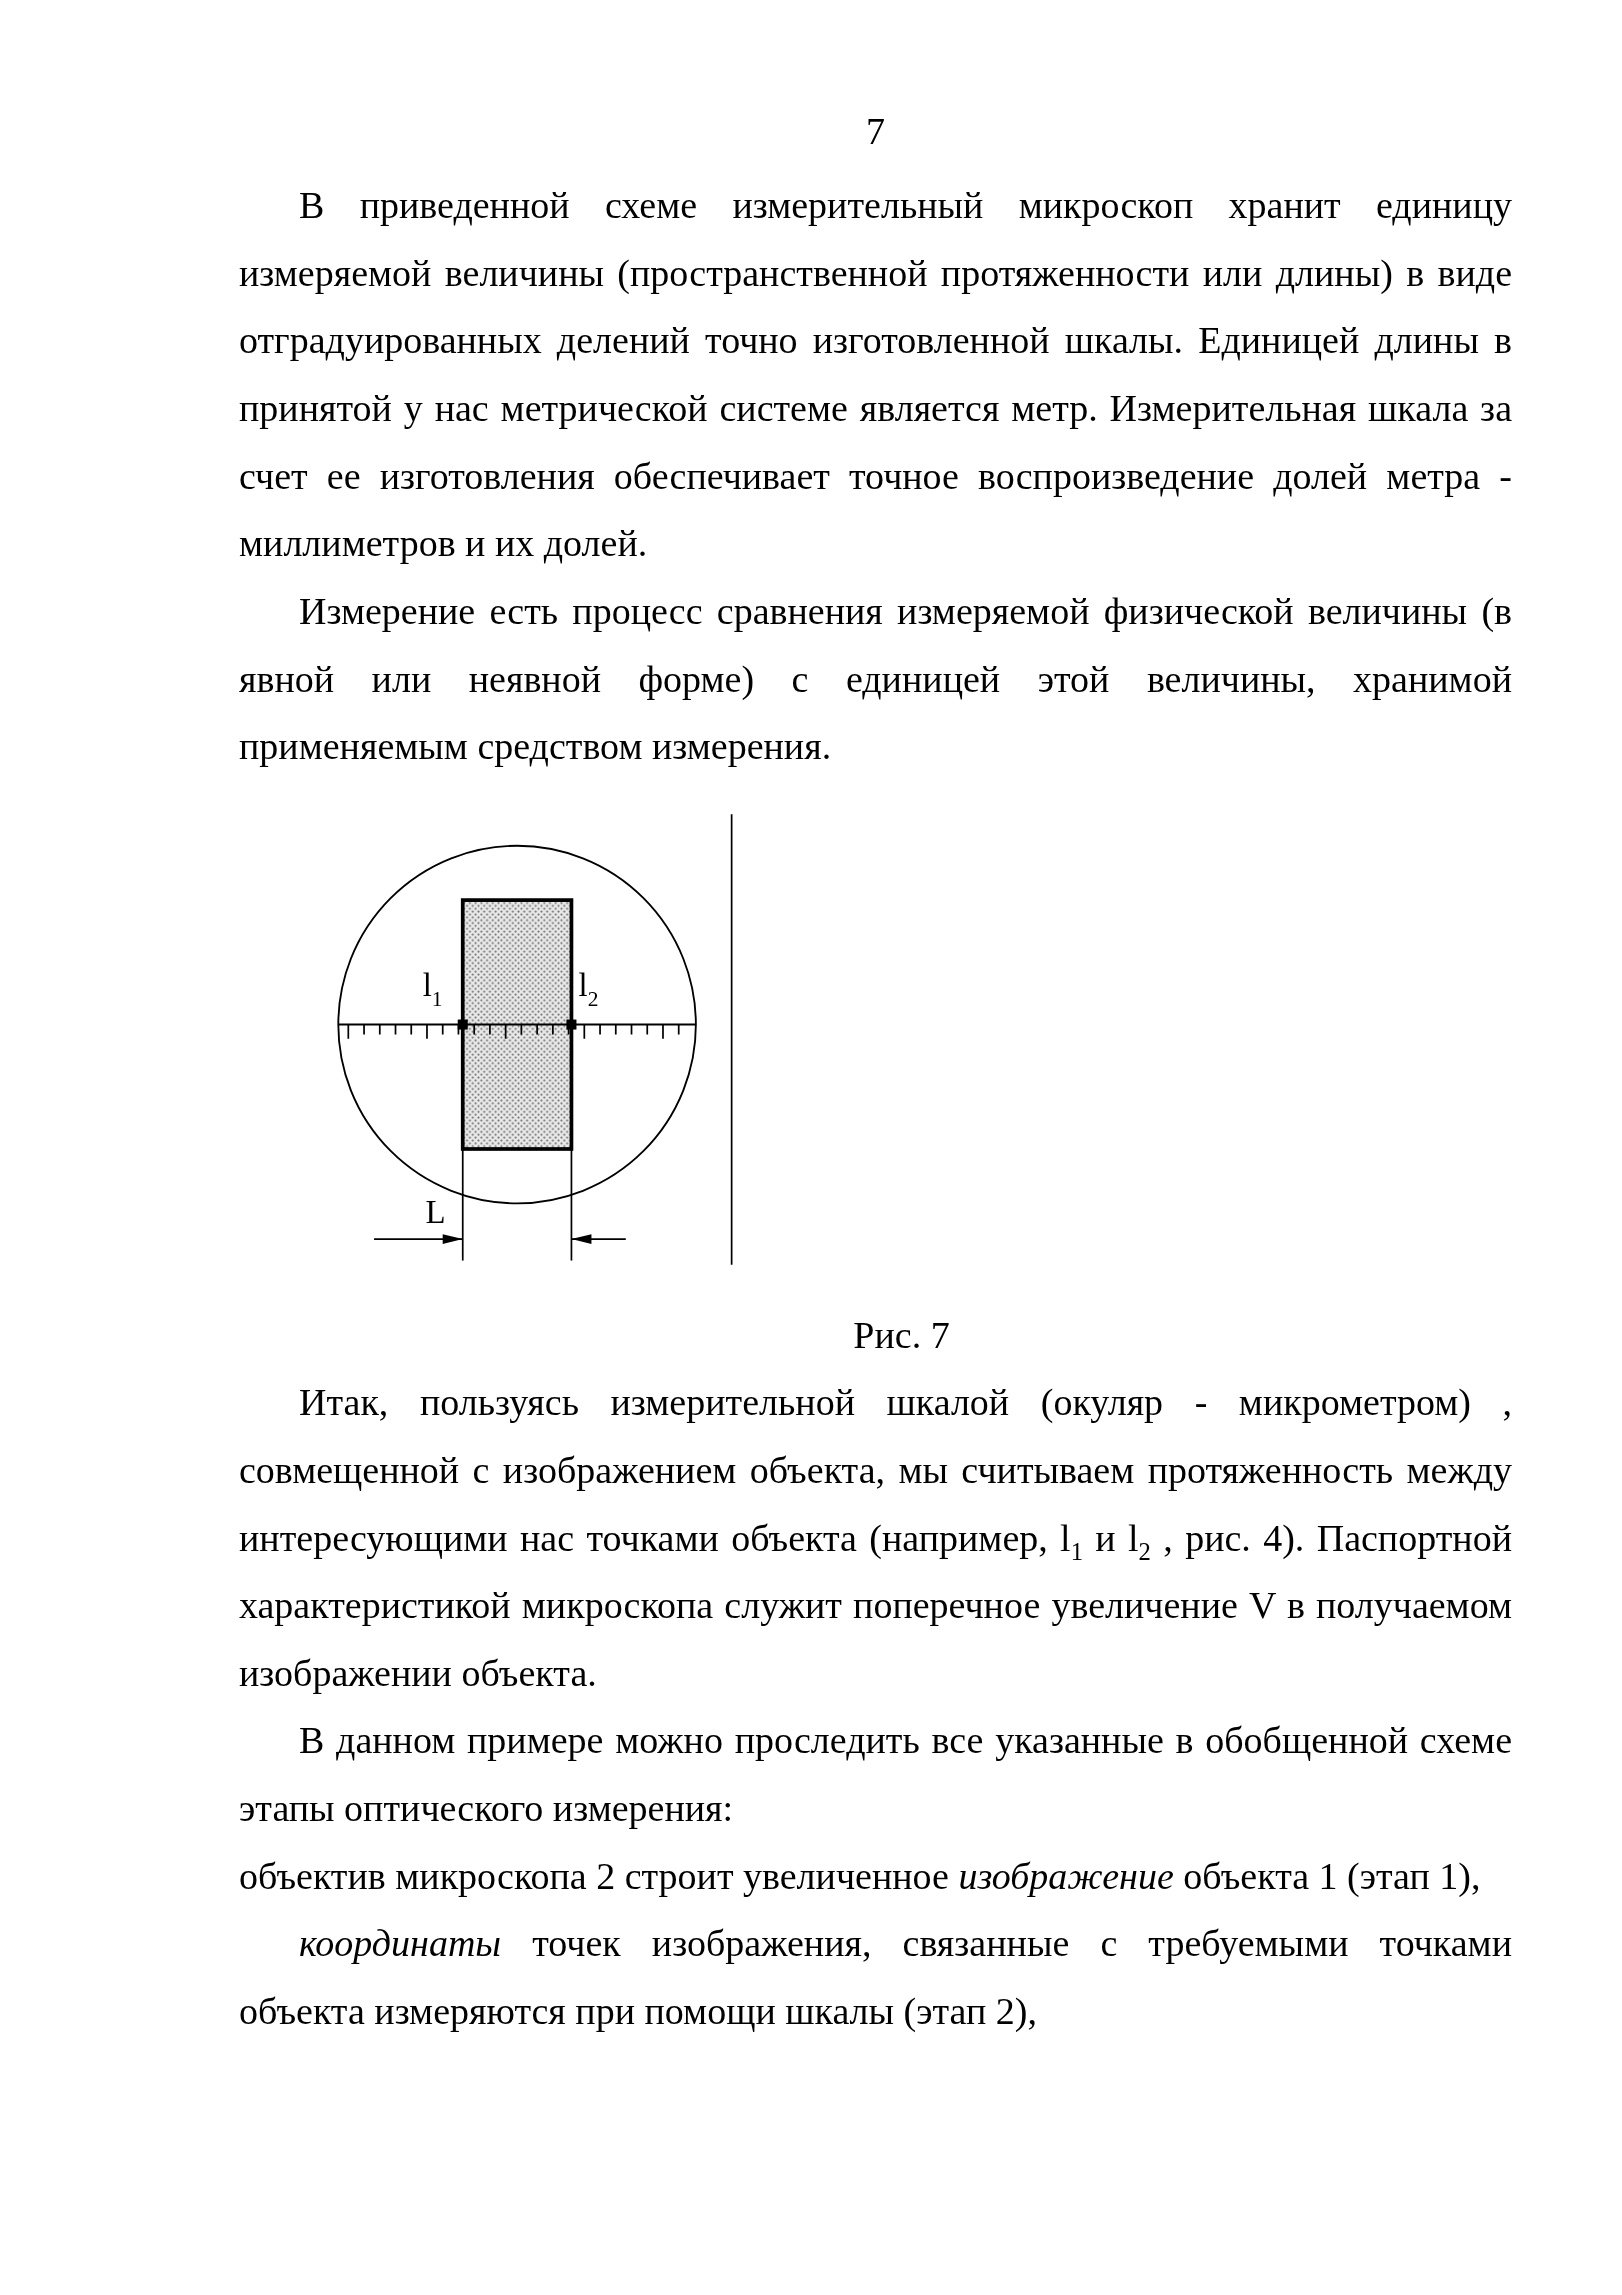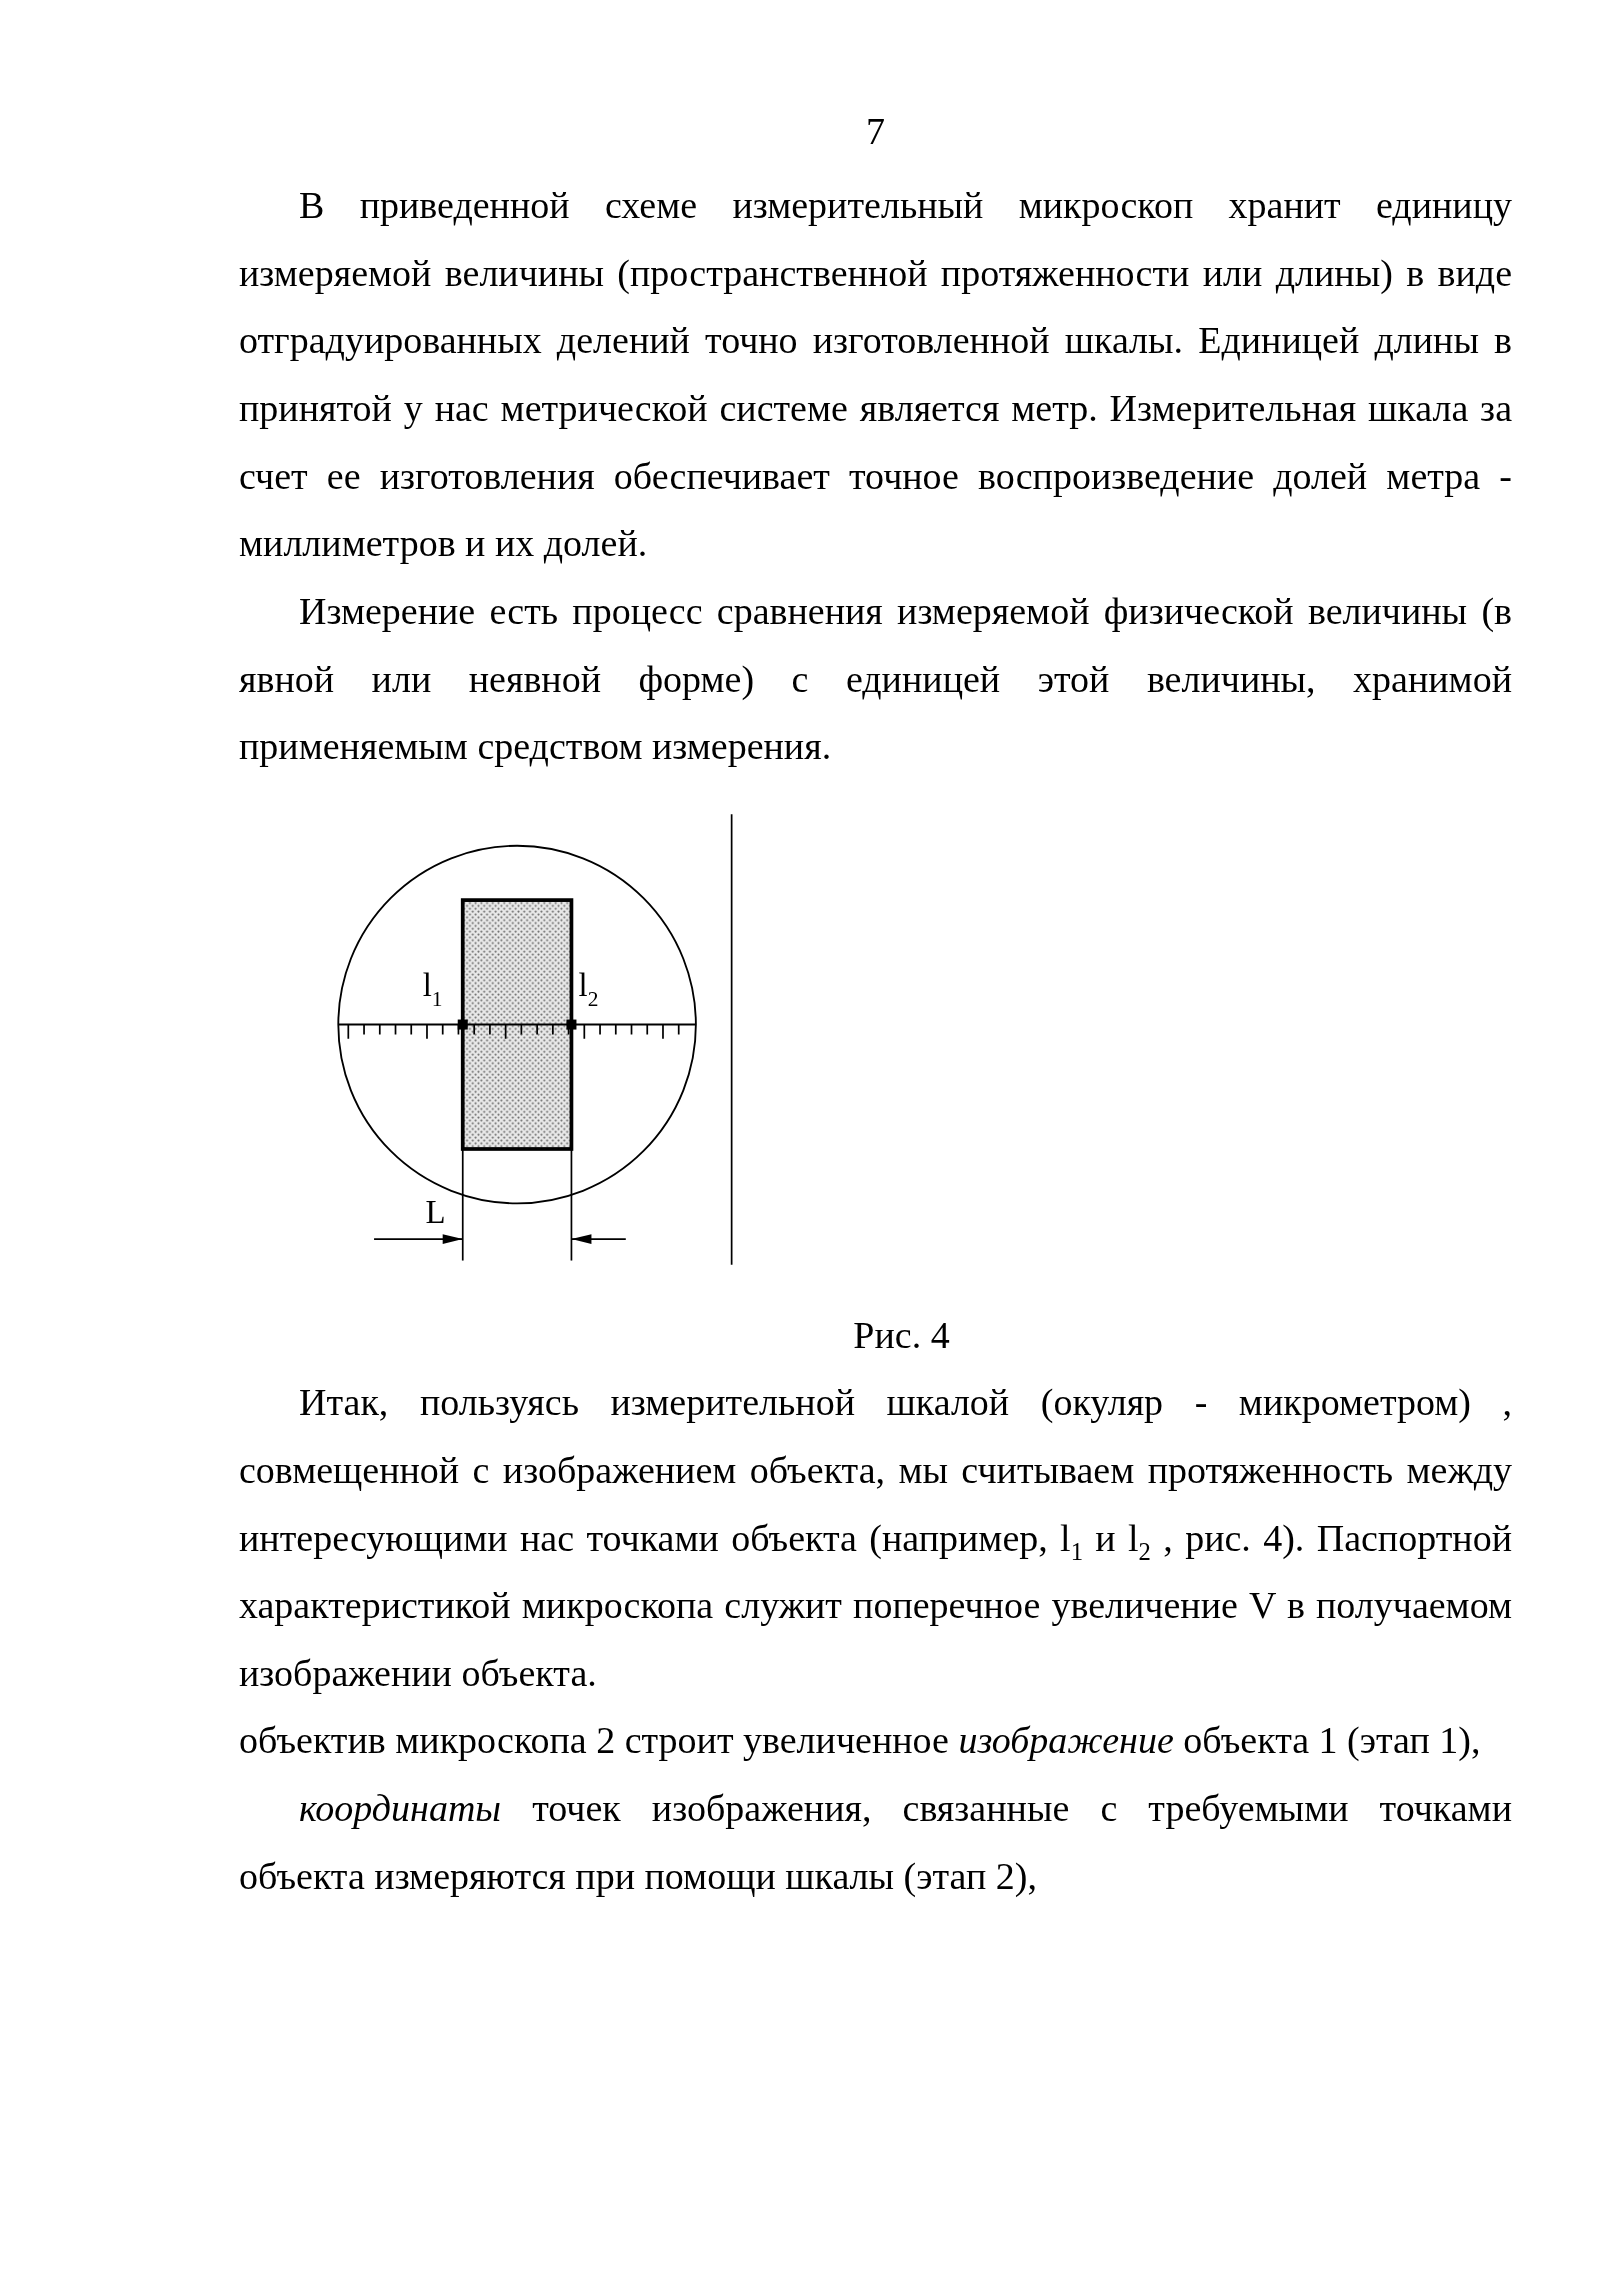--- a/index.html
+++ b/index.html
@@ -98,26 +98,29 @@
 
       <line x1="30" y1="300" x2="92" y2="300" stroke="#000" stroke-width="1.2"></line>
       <line x1="168" y1="300" x2="206" y2="300" stroke="#000" stroke-width="1.2"></line>
       <polygon points="92,300 78,296.6 78,303.4" fill="#000"></polygon>
       <polygon points="168,300 182,296.6 182,303.4" fill="#000"></polygon>
 
       <text x="66" y="289" font-family="Liberation Serif, DejaVu Serif, serif" font-size="23" fill="#000">L</text>
     </svg>
   </div>
 
-  <div class="figure-caption">Рис. 4</div>
+  <div class="figure-caption">Рис. 7</div>
 
   <p class="para indent after-figure">
     <span>Итак, пользуясь измерительной шкалой (окуляр - микрометром) , совмещенной с изображением объекта,  мы считываем протяженность между интересующими нас точками объекта (например, l</span><sub class="small-sub">1</sub><span>  и l</span><sub class="small-sub">2</sub><span> , рис. 4). Паспортной характеристикой микроскопа служит поперечное увеличение V   в получаемом изображении объекта.</span>
   </p>
 
+  <p class="para indent">
+    <span>В данном примере можно проследить все указанные в обобщенной схеме этапы оптического измерения:</span>
+  </p>
 
   <p class="para">
     <span>объектив микроскопа 2 строит увеличенное </span><span class="ital">изображение</span><span> объекта 1 (этап 1),</span>
   </p>
 
   <p class="para indent">
     <span class="ital">координаты</span><span> точек  изображения, связанные с требуемыми точками объекта измеряются при помощи шкалы (этап 2),</span>
   </p>
 
 </div>

